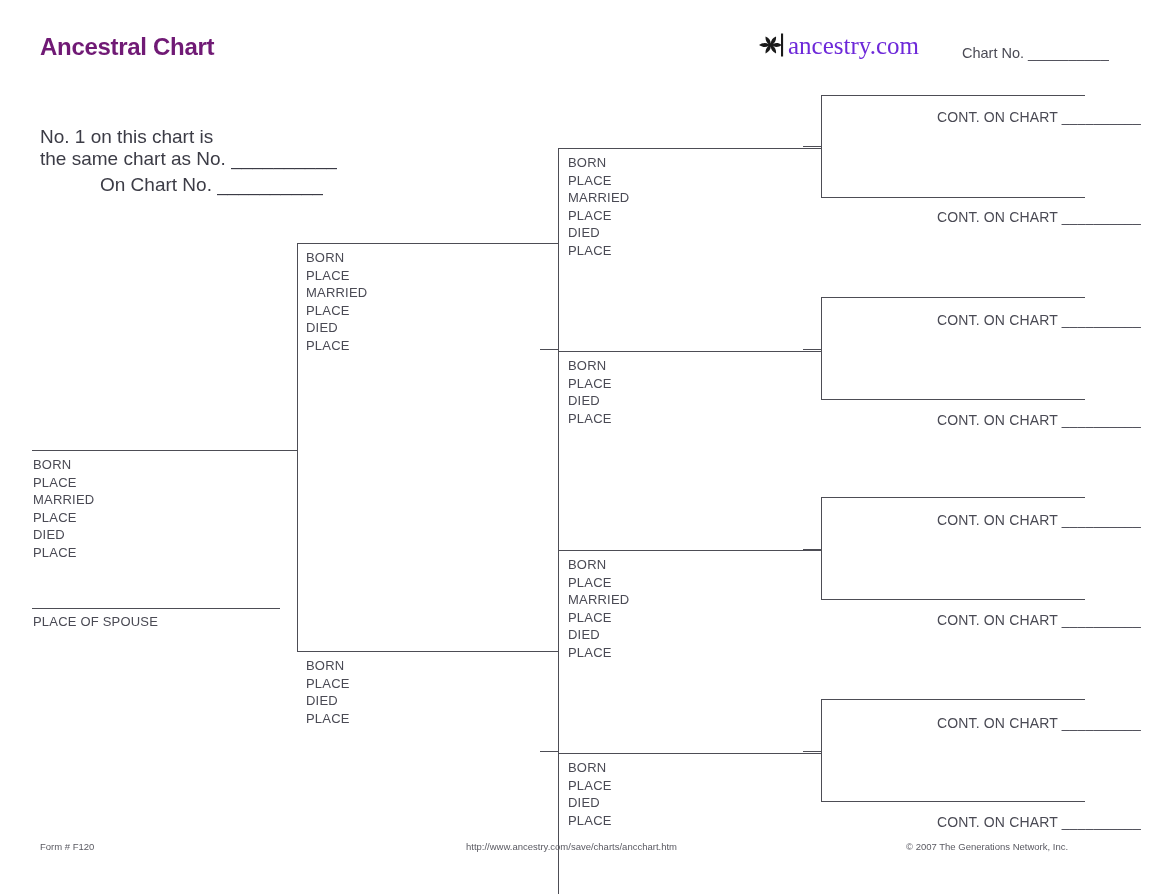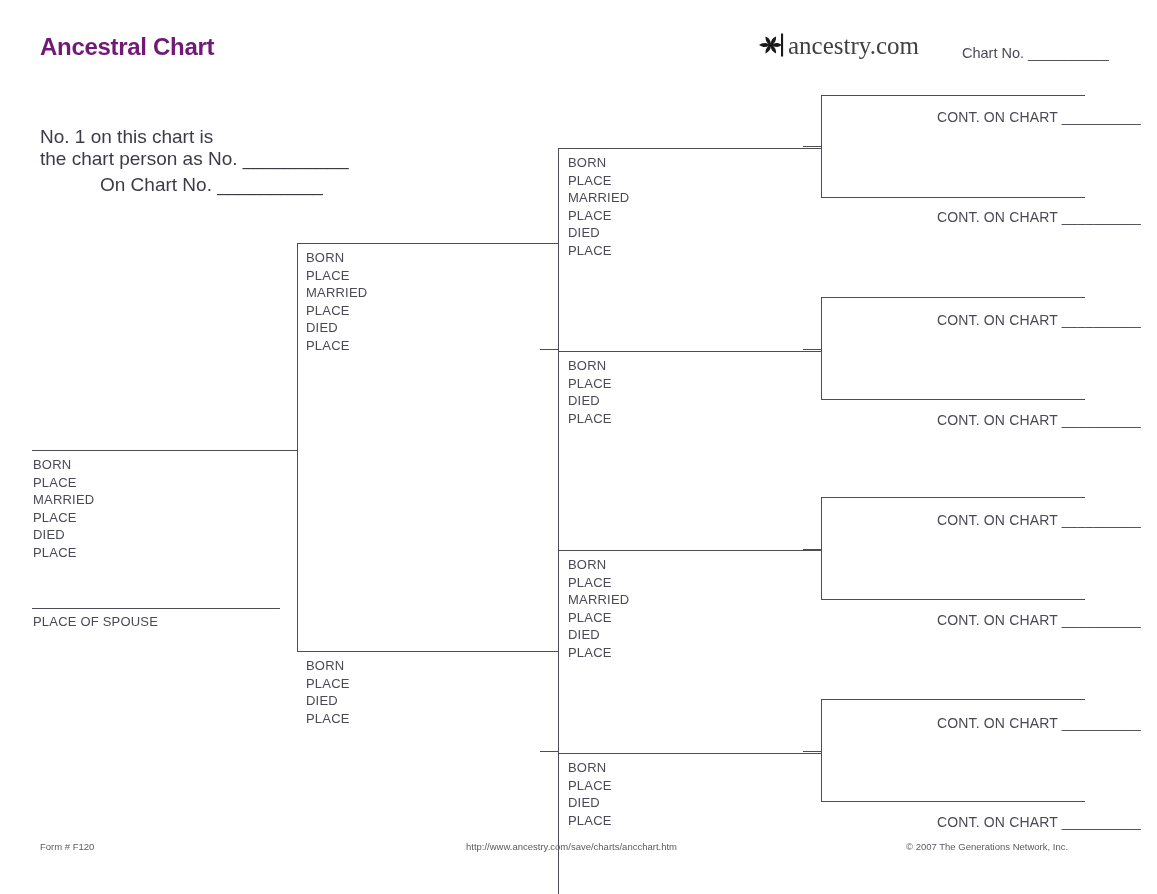--- a/index.html
+++ b/index.html
@@ -39,21 +39,21 @@
     height: 28px;
   }
   .logo-mark {
     display: block;
     width: 30px;
     height: 24px;
   }
   .logo-word {
     font-family: "Liberation Serif", serif;
     font-size: 25px;
-    color: #404040;
+    color: #6d28d9;
     line-height: 1;
     margin-left: 1px;
     white-space: nowrap;
   }
   .chart-no {
     position: absolute;
     left: 962px;
     top: 45px;
     font-size: 14.5px;
     color: #4a4a54;
@@ -140,21 +140,21 @@
         <rect x="24.0" y="0.5" width="2.1" height="23"></rect>
       </g>
     </svg>
     <span class="logo-word">ancestry.com</span>
   </div>
 
   <div class="chart-no">Chart No. __________</div>
 
   <div class="note-block">
     <div>No. 1 on this chart is</div>
-    <div class="note-line-2">the chart person as No. __________</div>
+    <div class="note-line-2">the same chart as No. __________</div>
     <div class="note-line-3">On Chart No. __________</div>
   </div>
 
   <div class="hline" style="left:32px; top:450px; width:265px;"></div>
   <div class="fields" style="left:33px; top:456px;">
     <div>BORN</div>
     <div>PLACE</div>
     <div>MARRIED</div>
     <div>PLACE</div>
     <div>DIED</div>

